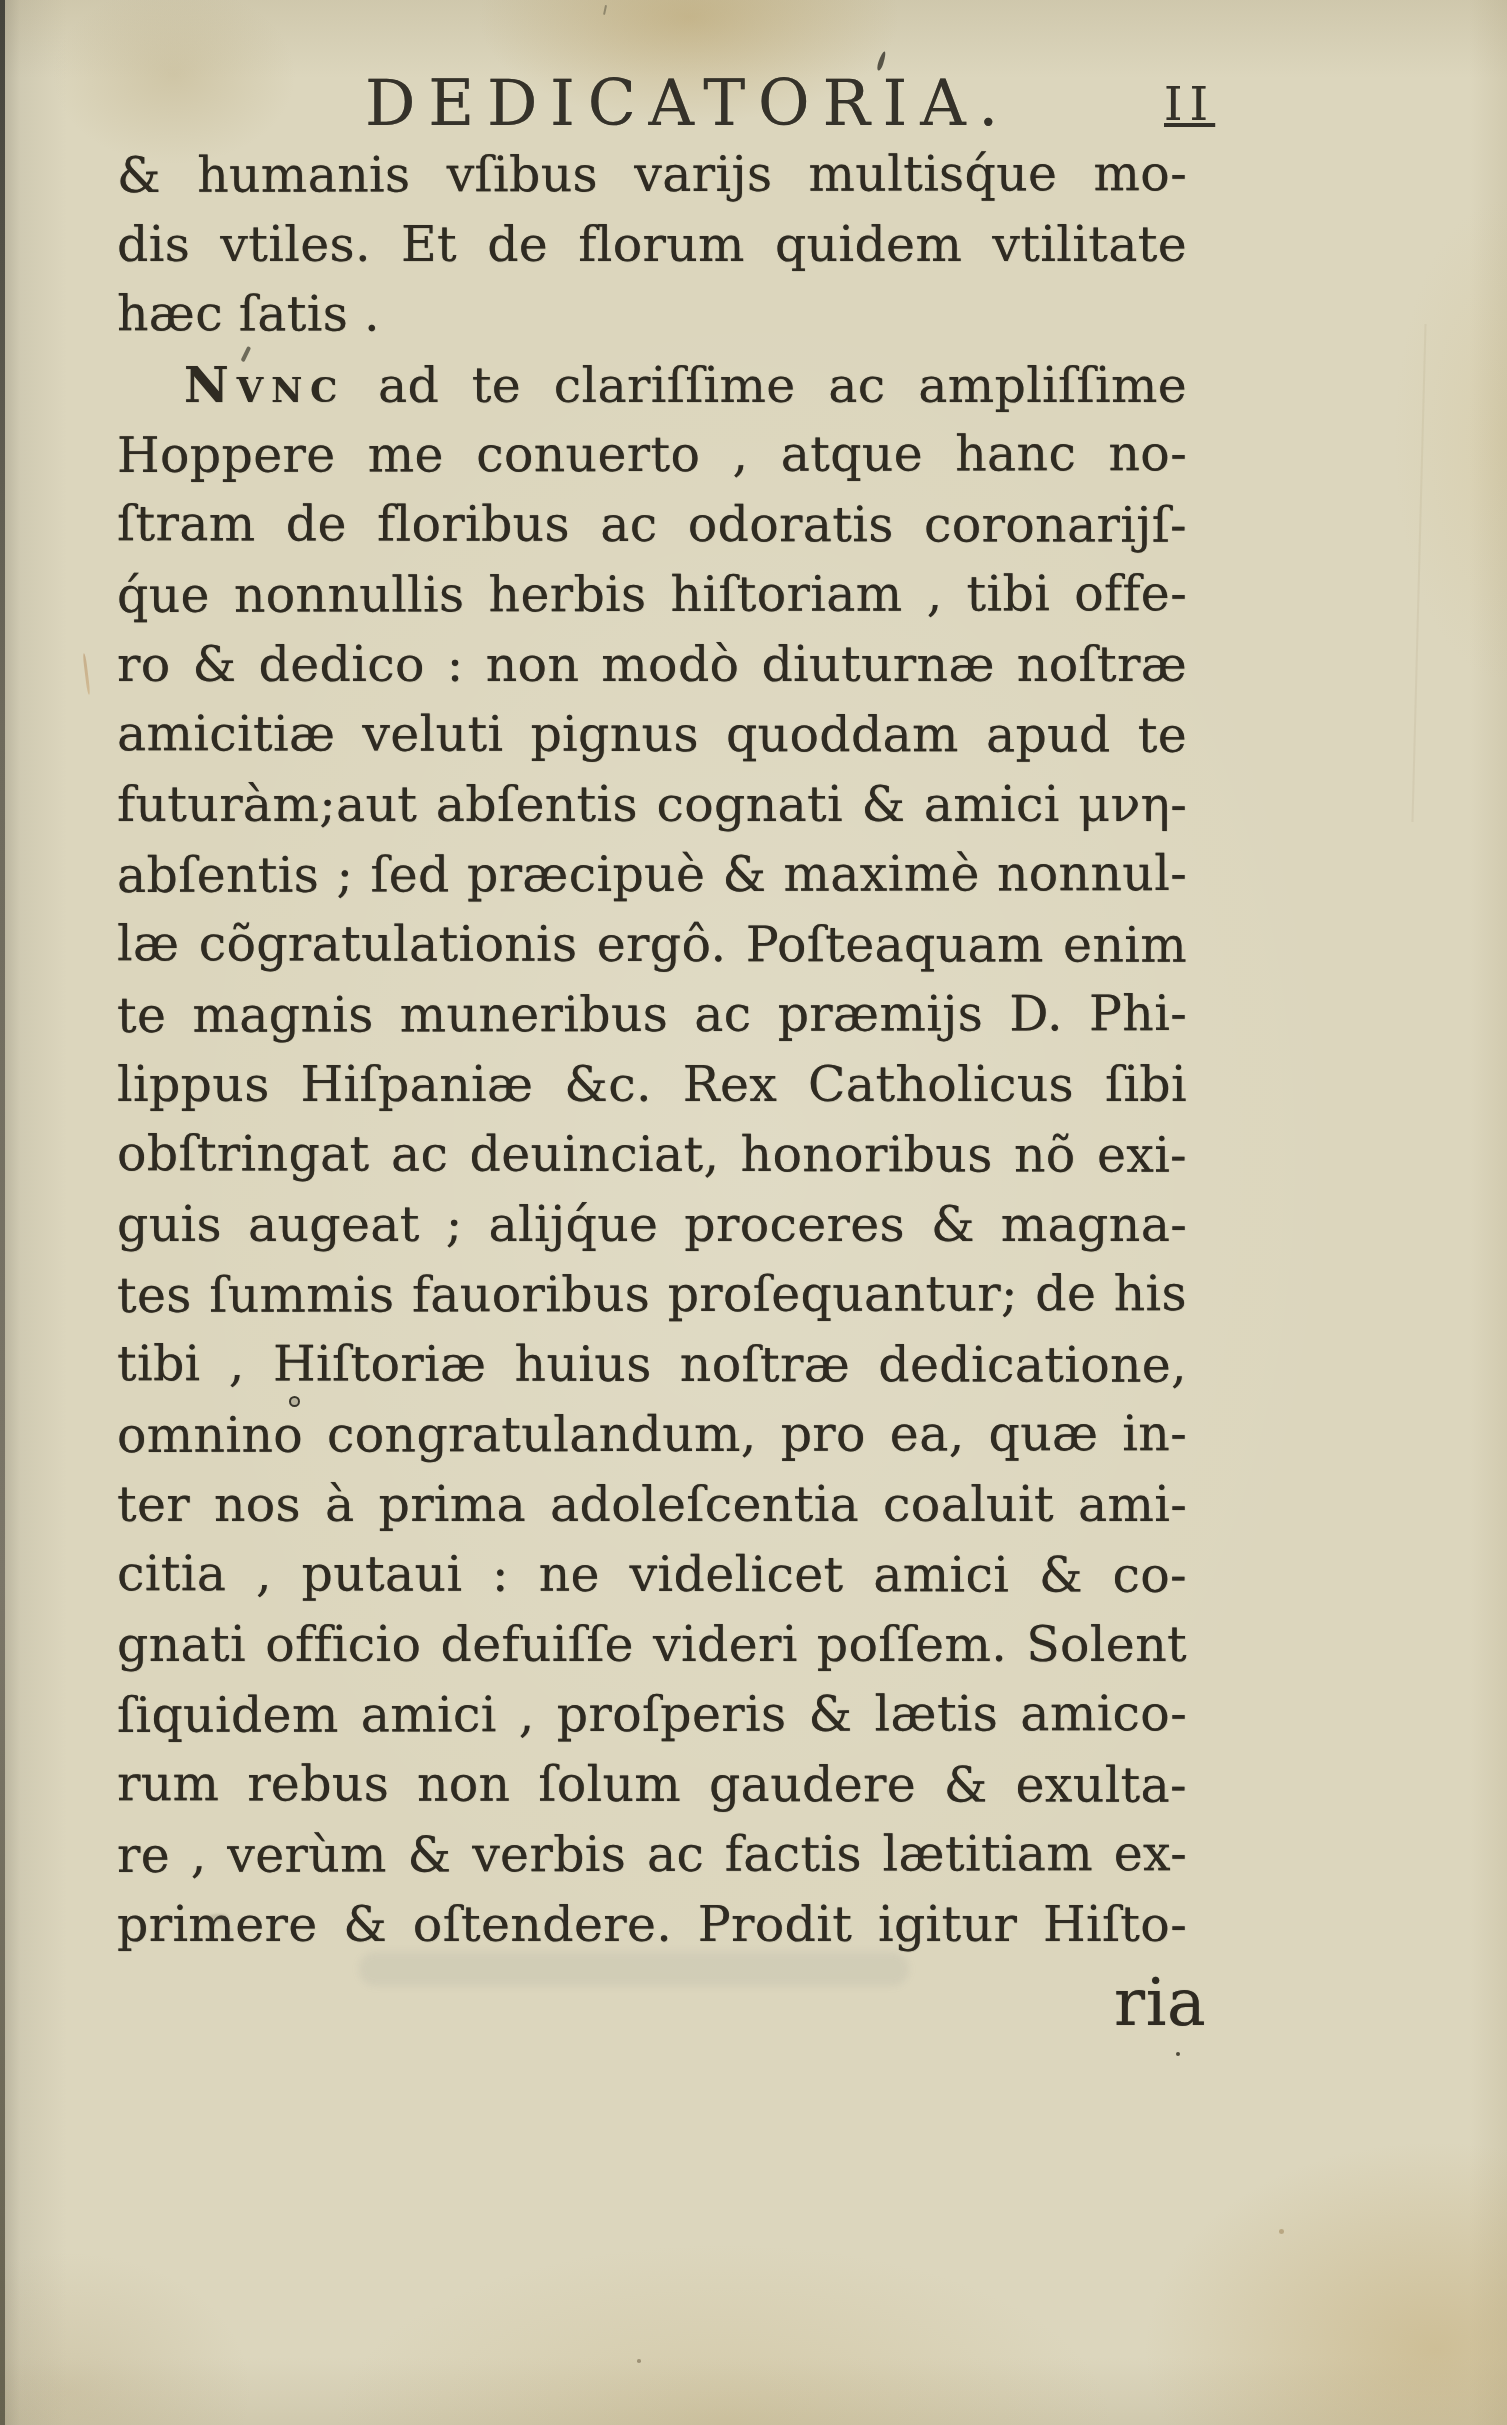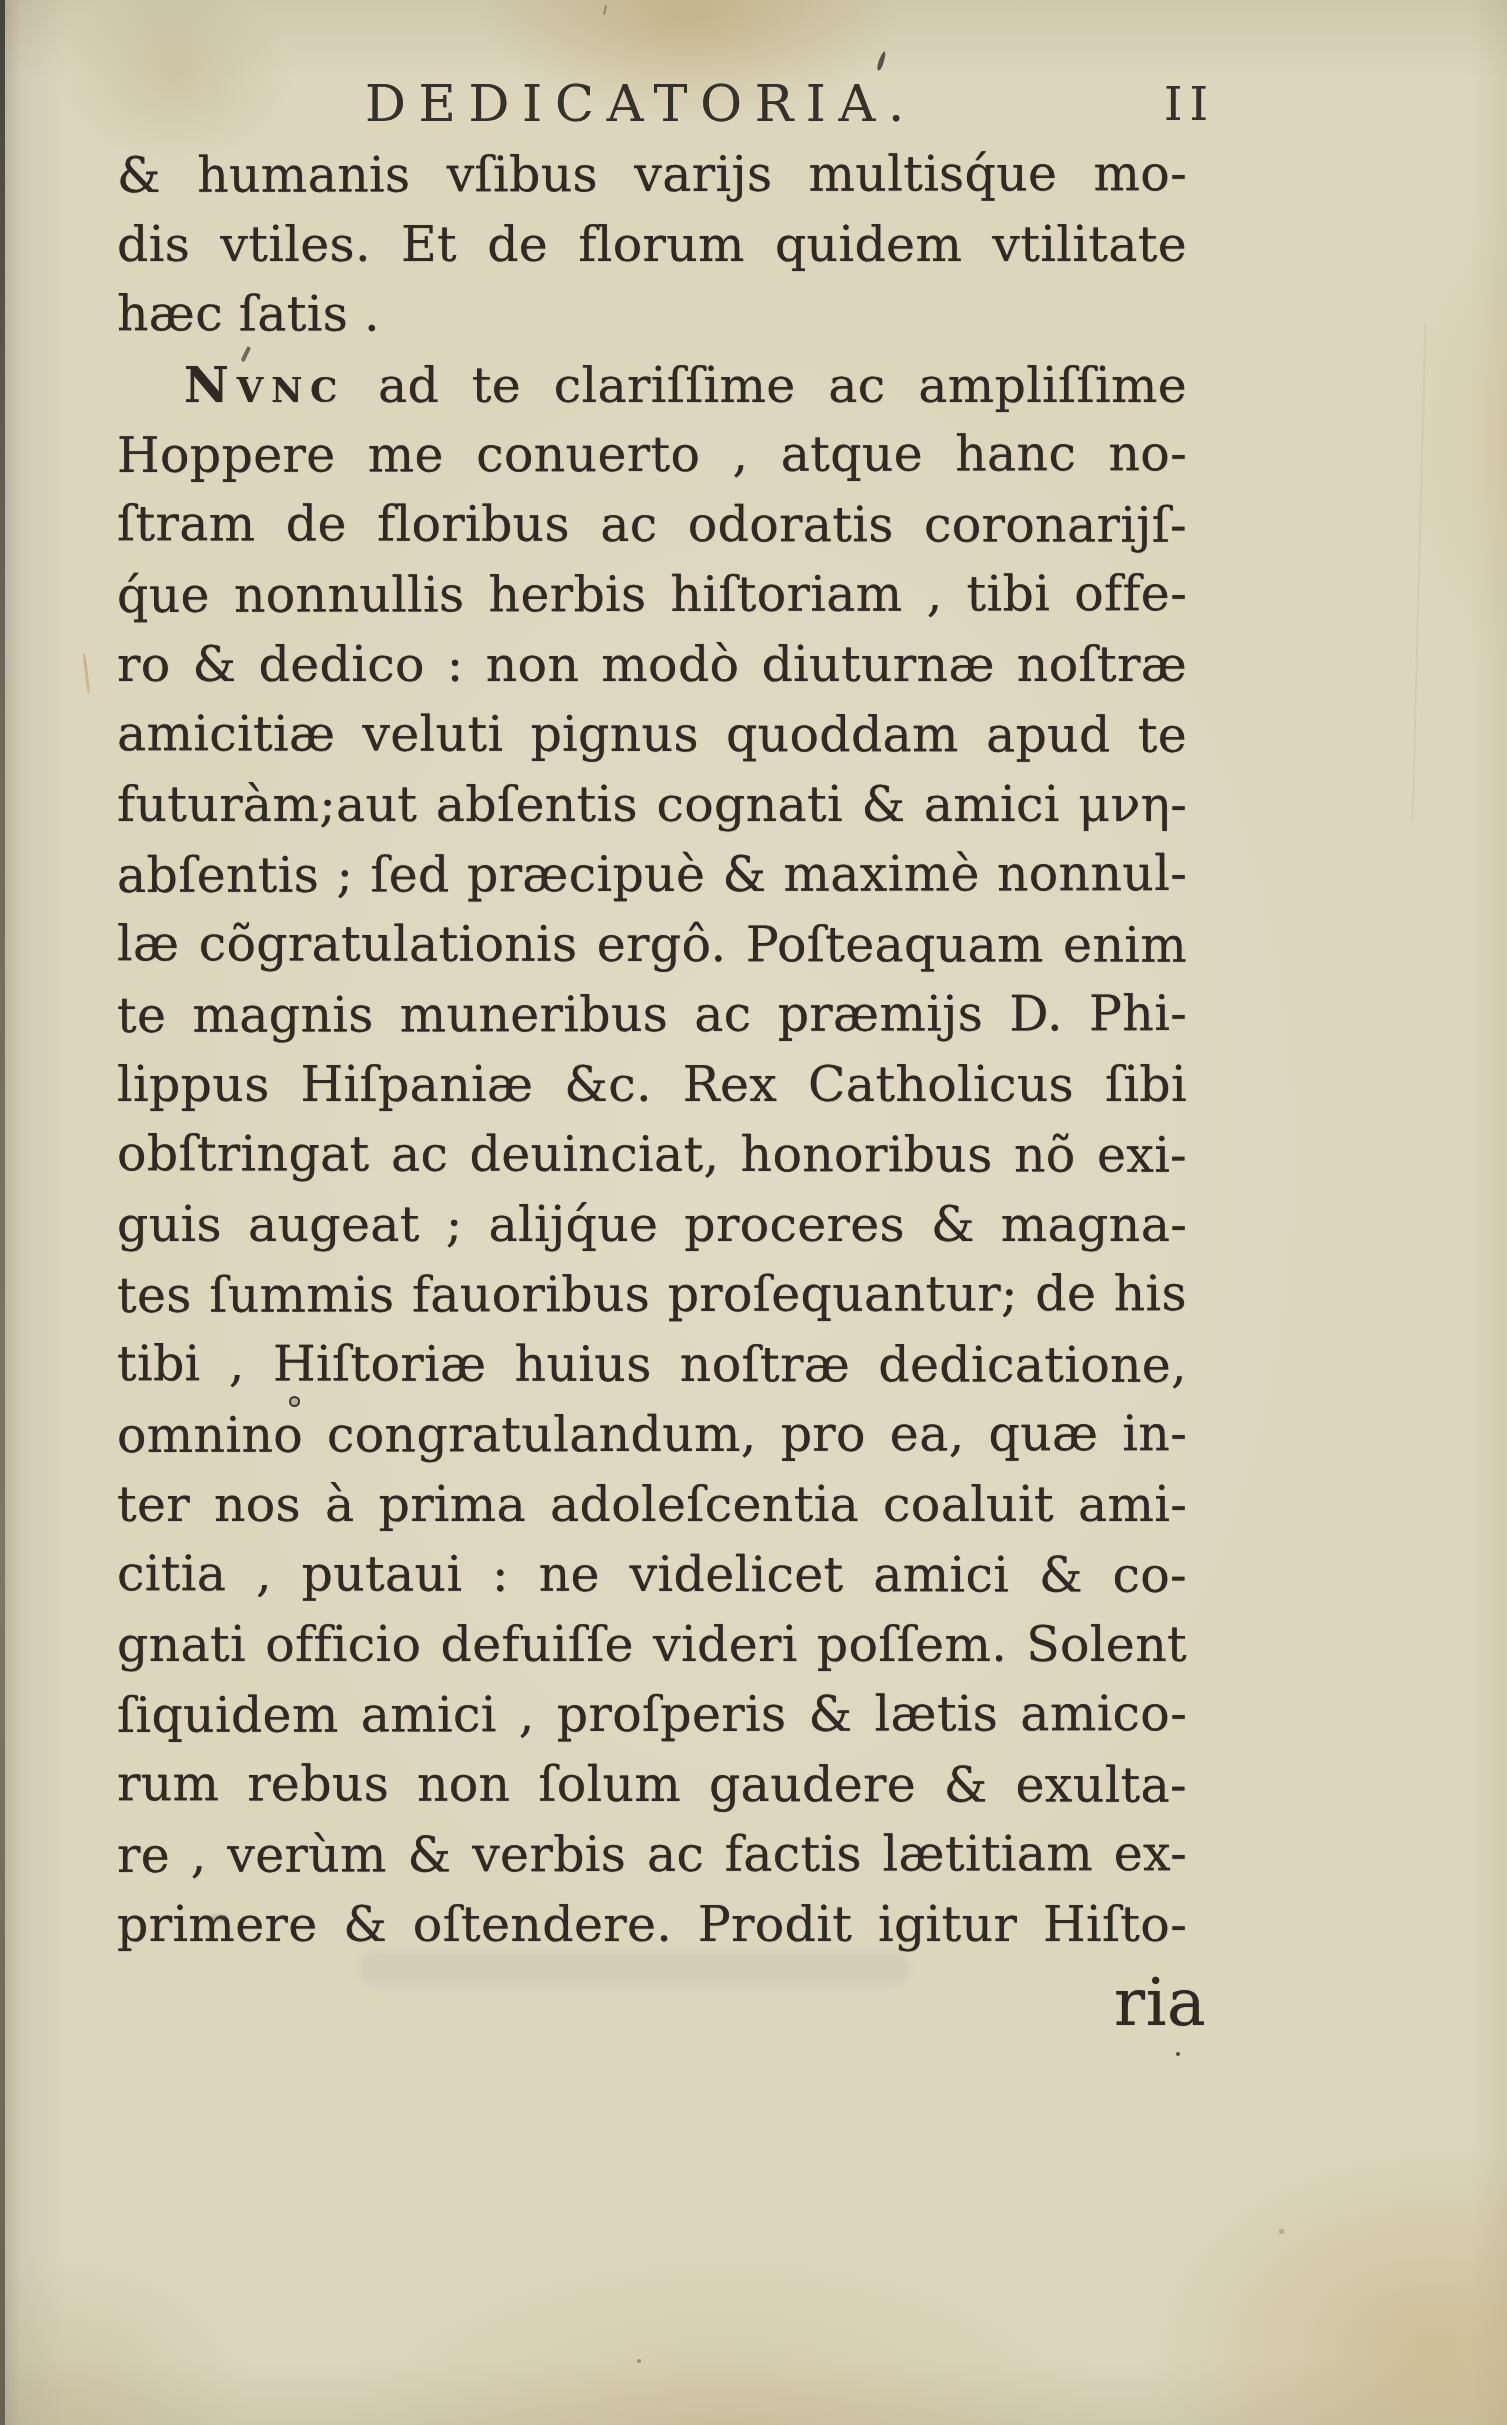--- a/index.html
+++ b/index.html
@@ -27,28 +27,28 @@
   }
 
   .left-edge {
     position: absolute; left: 0; top: 0; width: 5.2px; height: 100%;
     background: linear-gradient(180deg, #45443c, #6e6a5c 30%, #7b7668 65%, #66624f);
   }
 
   .running-header { position: absolute; left: 0; top: 80px; width: 100%; height: 58px; }
   .header-title {
     position: absolute; left: 365px; top: 0;
-    font-size: 51px; line-height: 47px; letter-spacing: 12.7px;
+    font-size: 63px; line-height: 47px; letter-spacing: 12.7px;
     color: #35322a; white-space: nowrap;
     text-shadow: 0 0 0.6px rgba(45,40,30,0.55);
   }
   .page-number {
     position: absolute; left: 1164px; top: 0;
     font-size: 47px; line-height: 47px; letter-spacing: 7px;
-    color: #35322a; text-shadow: 0 0 0.6px rgba(45,40,30,0.55);
+    color: #35322a; text-shadow: 0 0 0.6px rgba(45,40,30,0.55); text-decoration: underline;
   }
 
   .text-block { position: absolute; left: 117px; top: 140px; width: 1070px; }
 
   .line {
     box-sizing: border-box;
     width: 100%;
     height: 70px;
     line-height: 70px;
     font-size: 49px;

